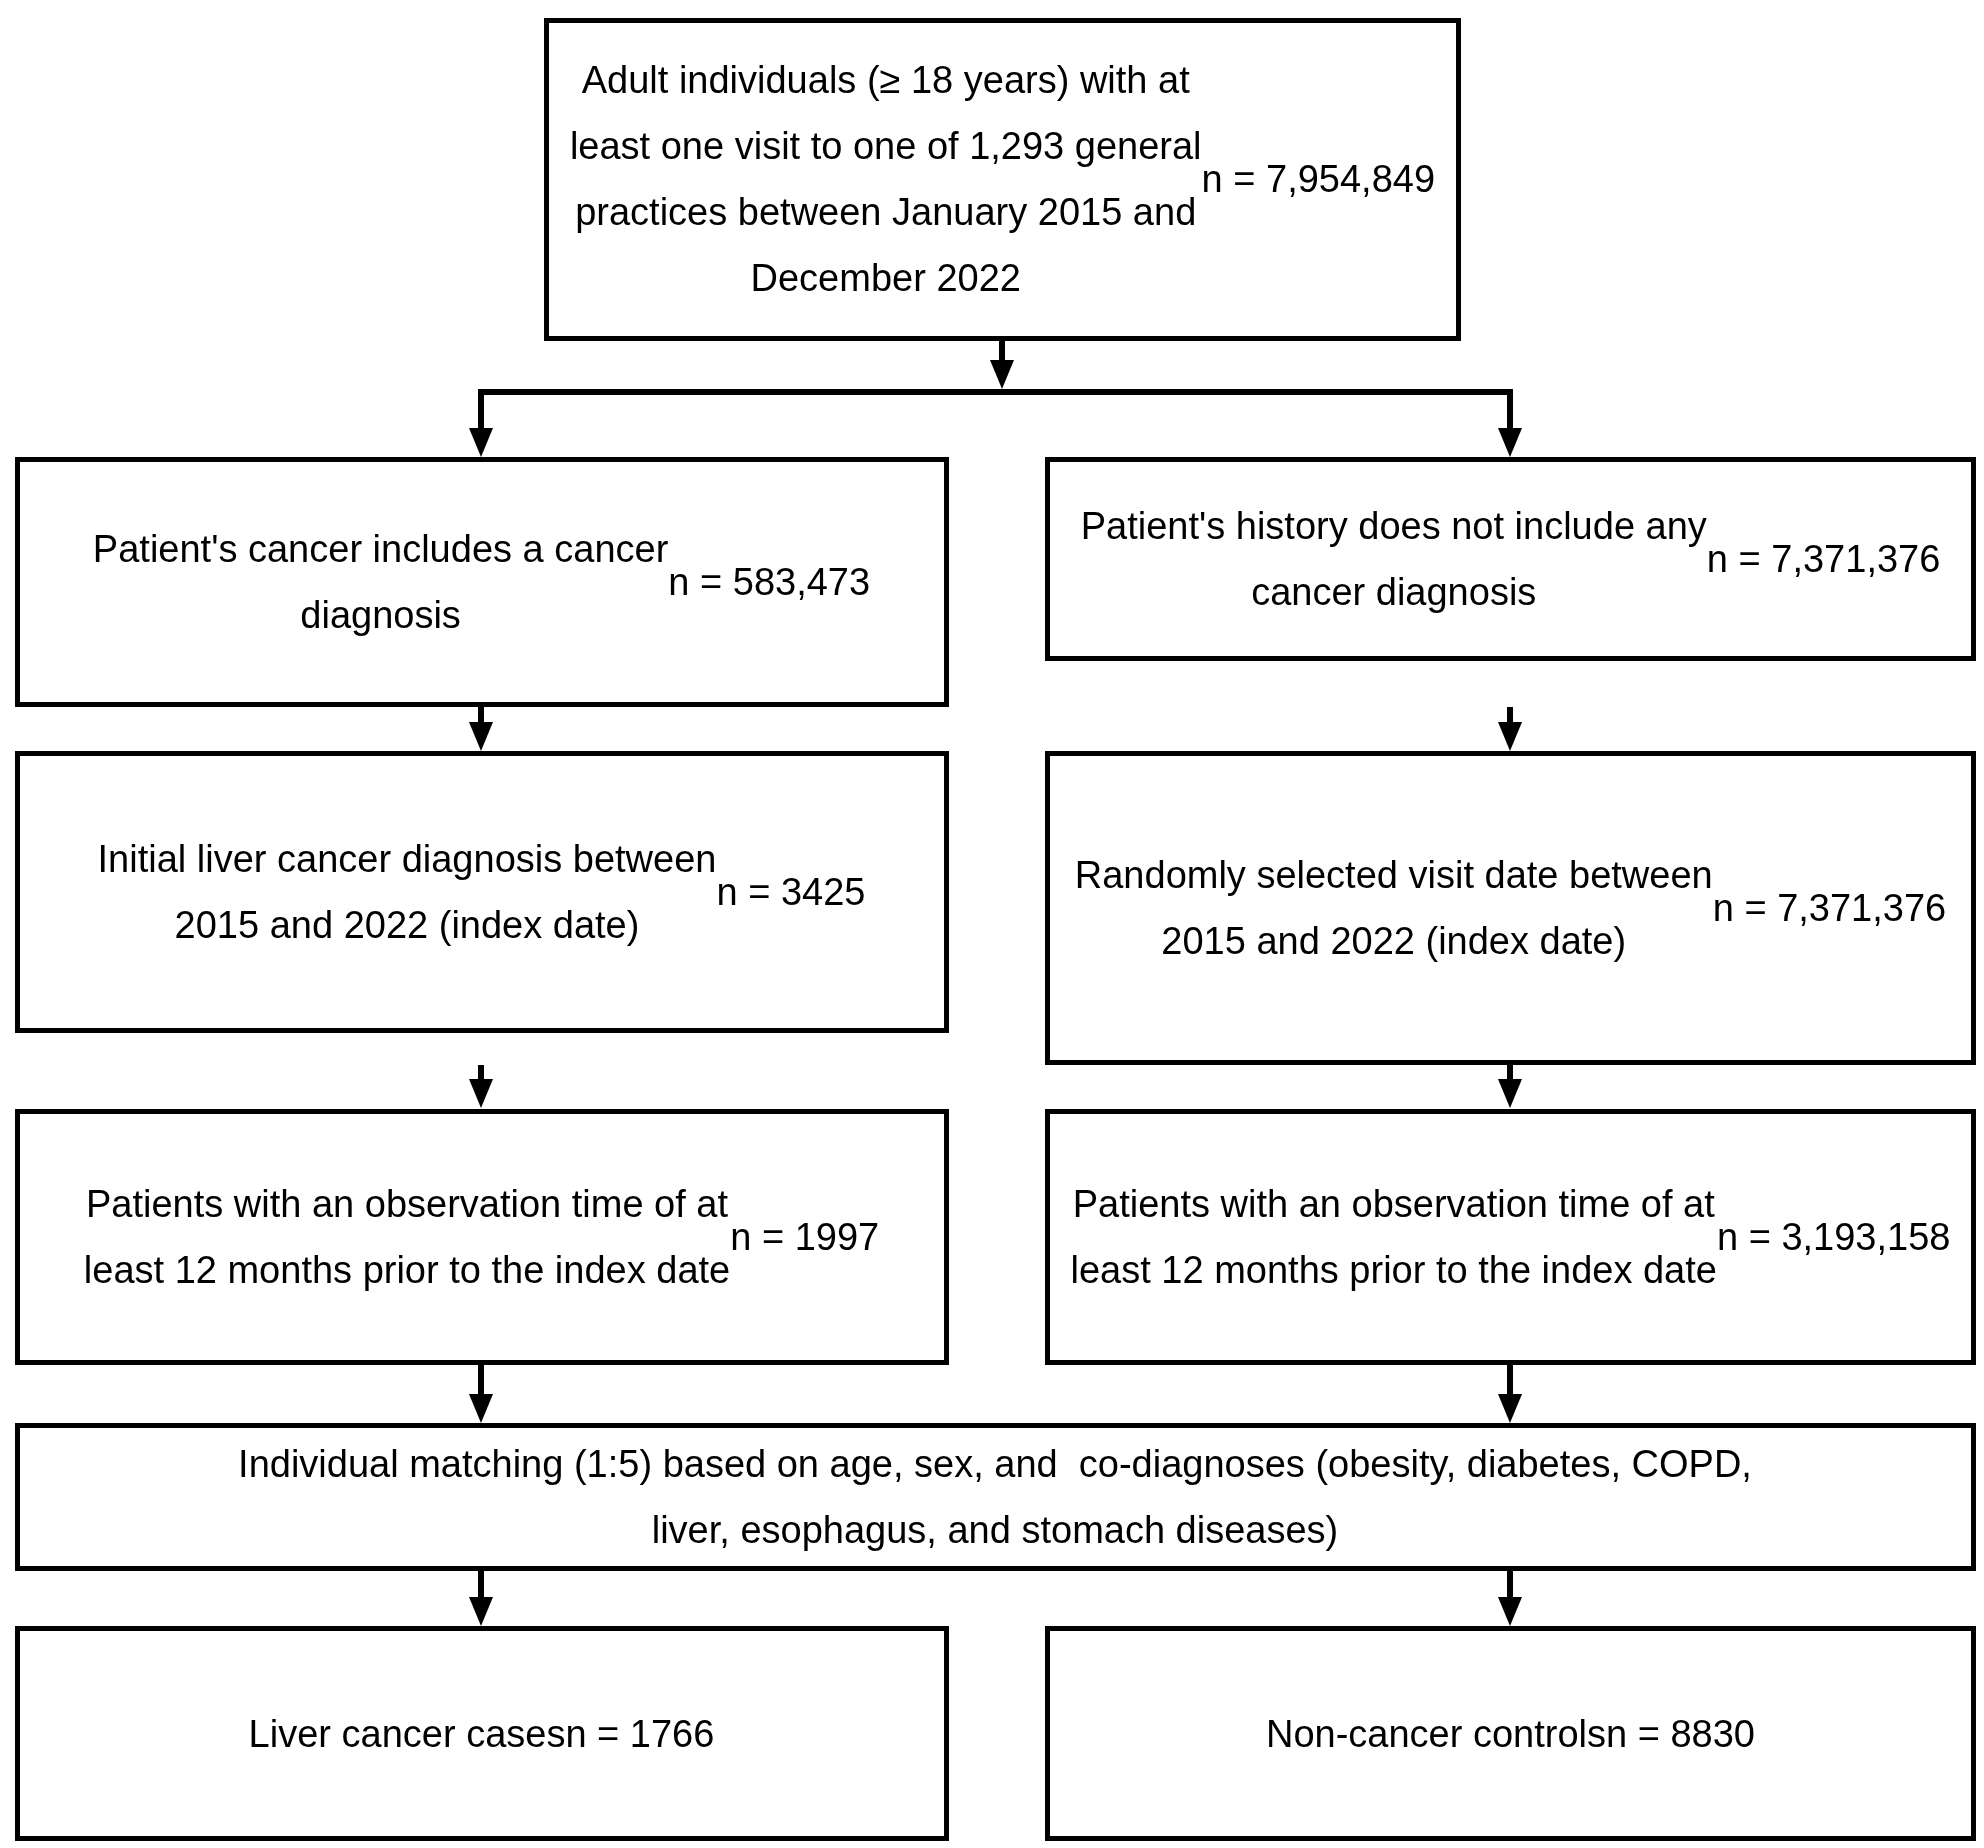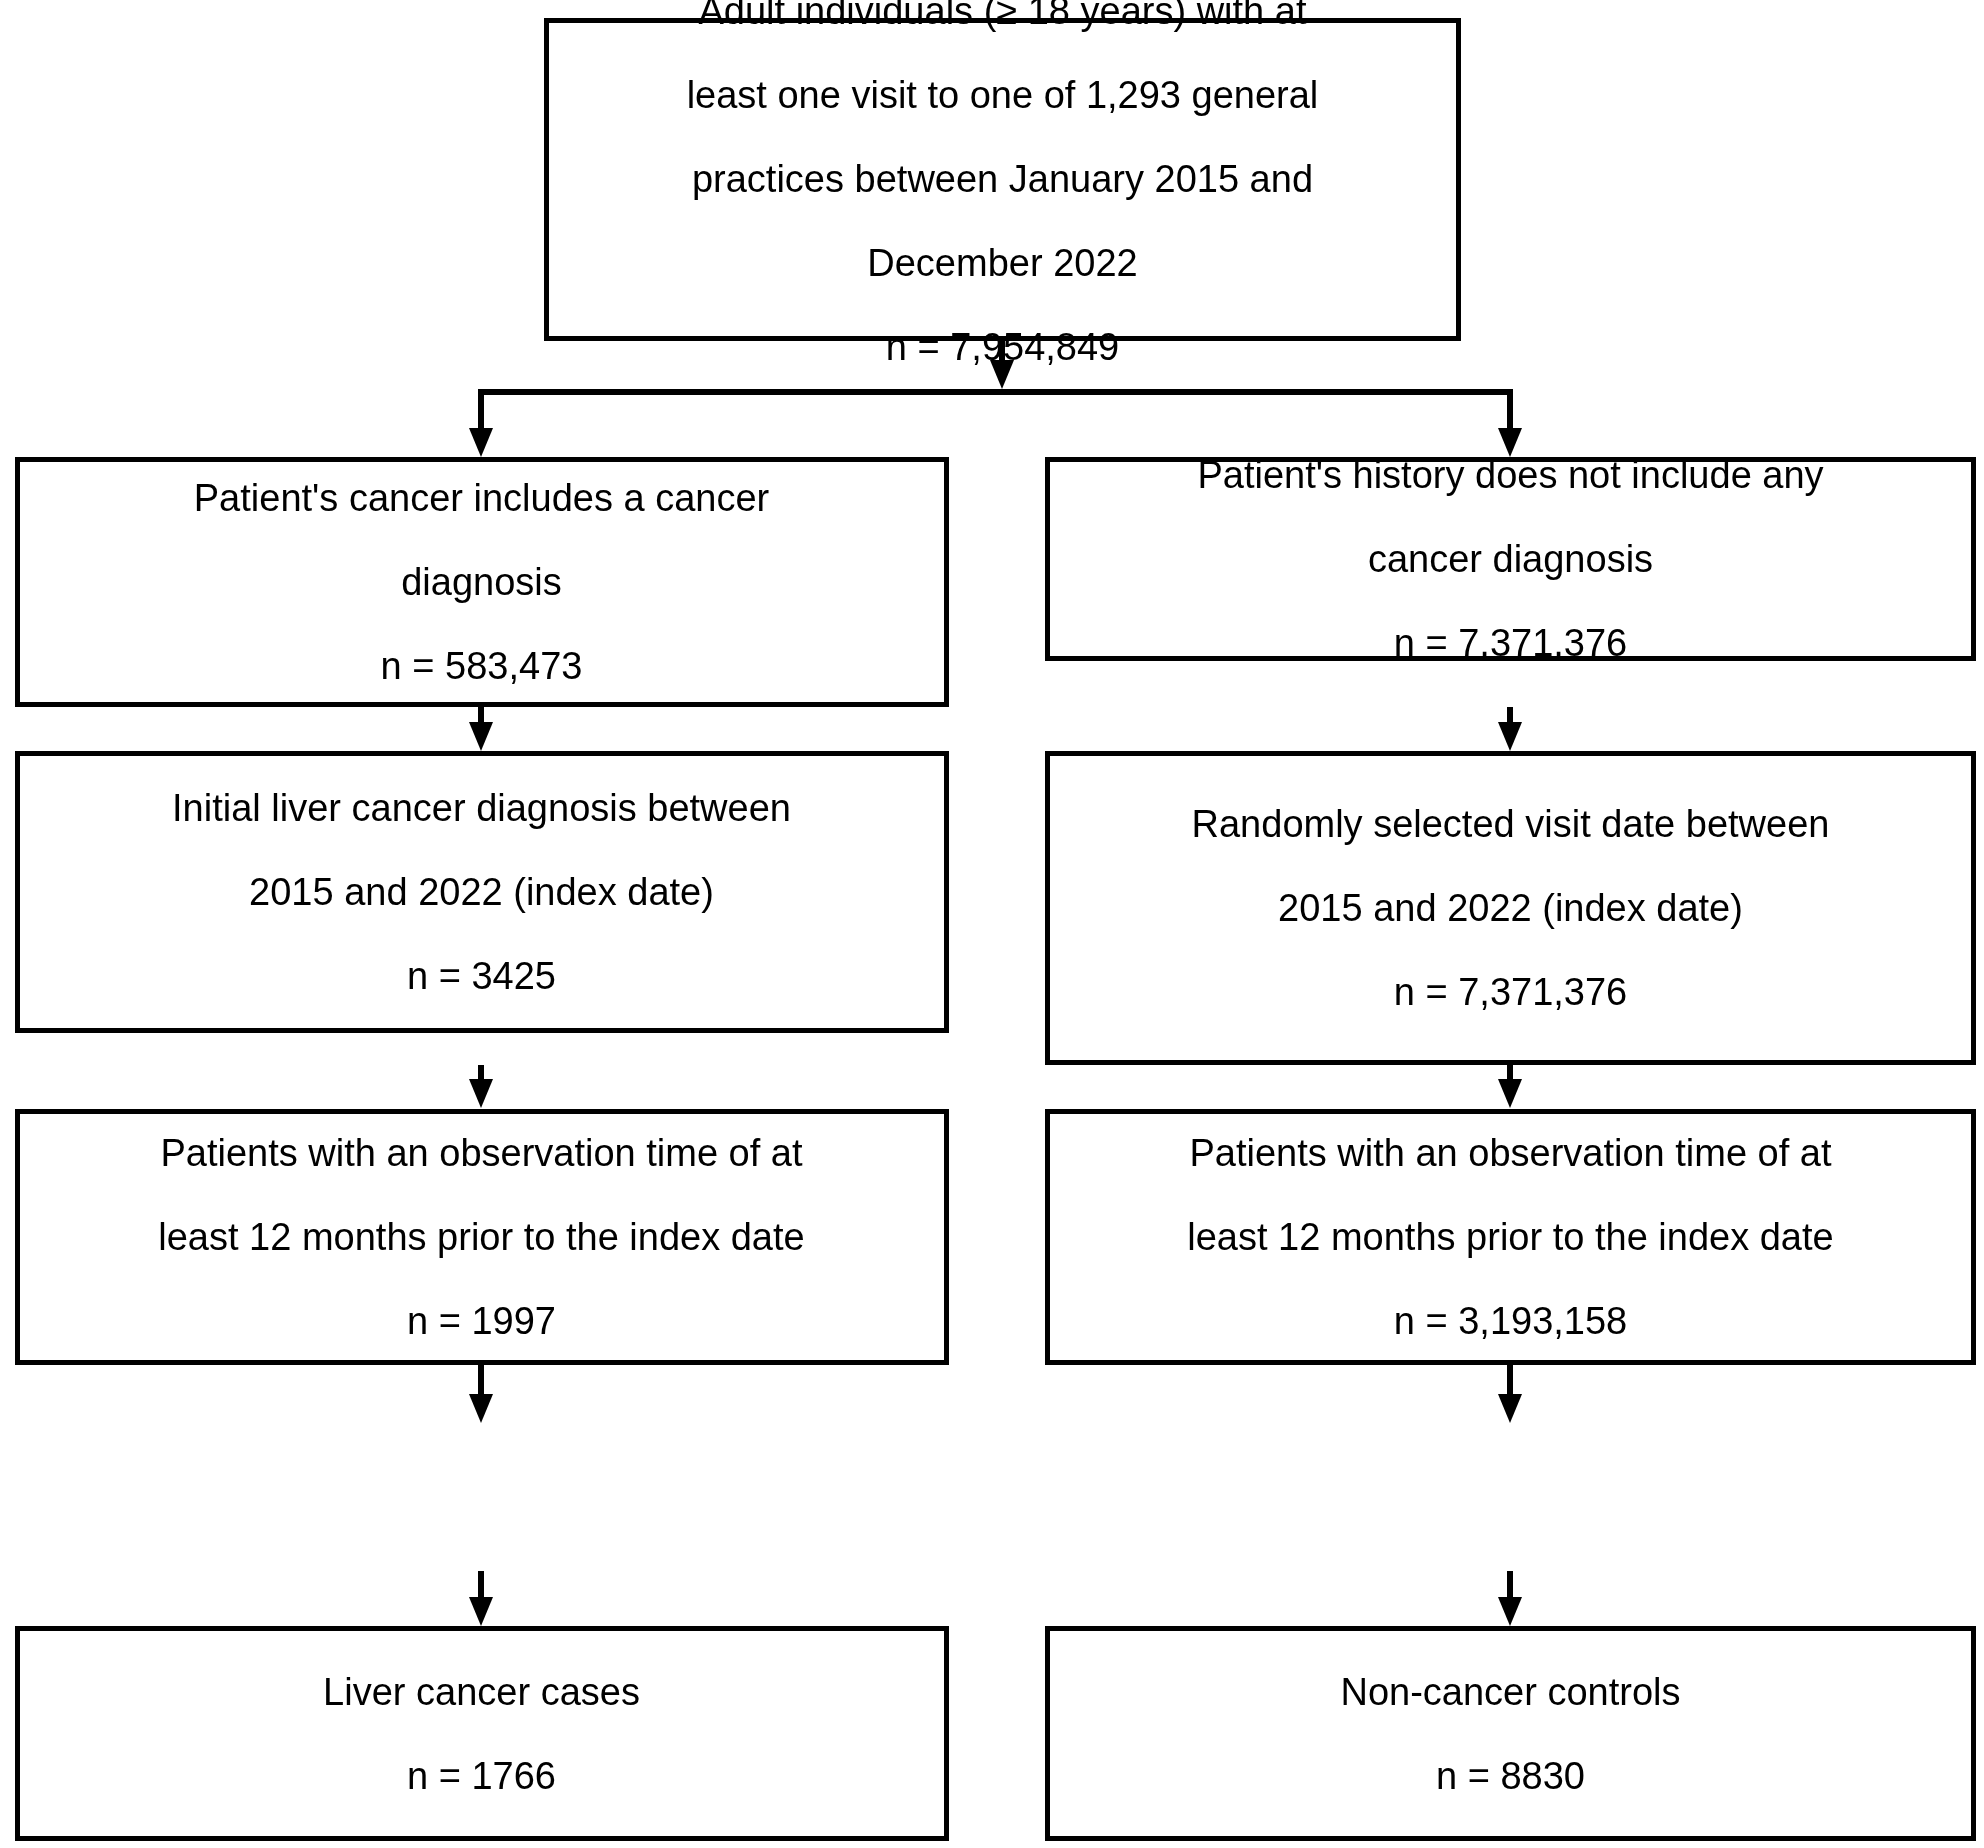--- a/index.html
+++ b/index.html
@@ -10,26 +10,26 @@
     background: var(--paper, #ffffff);
     font-family: "Liberation Sans", sans-serif;
     color: var(--ink, #000000);
   }
   .box {
     position: absolute;
     box-sizing: border-box;
     border: 5.8px solid var(--ink, #000000);
     background: var(--paper, #ffffff);
     display: flex;
-    flex-direction: column;
+    flex-direction: row;
     align-items: center;
     justify-content: center;
     text-align: center;
     font-size: 38px;
-    line-height: 84px;
+    line-height: 66px;
     padding: 0 11.6px;
   }
   .box-text { white-space: pre-wrap; }
   .box-n { white-space: nowrap; }
   .vline, .hline { position: absolute; background: var(--ink, #000000); }
   .ahead {
     position: absolute;
     width: 0; height: 0;
     border-left: 12.2px solid transparent;
     border-right: 12.2px solid transparent;
@@ -78,20 +78,24 @@
 least 12 months prior to the index date</div>
     <div class="box-n">n = 1997</div>
   </div>
 
   <div class="box" style="left:1045px; top:1109px; width:931px; height:256px;">
     <div class="box-text">Patients with an observation time of at
 least 12 months prior to the index date</div>
     <div class="box-n">n = 3,193,158</div>
   </div>
 
+  <div class="box" style="left:14.5px; top:1423px; width:1961px; height:148px;">
+    <div class="box-text">Individual matching (1:5) based on age, sex, and  co-diagnoses (obesity, diabetes, COPD,
+liver, esophagus, and stomach diseases)</div>
+  </div>
 
   <div class="box" style="left:14.5px; top:1626px; width:934px; height:215px;">
     <div class="box-text">Liver cancer cases</div>
     <div class="box-n">n = 1766</div>
   </div>
 
   <div class="box" style="left:1045px; top:1626px; width:931px; height:215px;">
     <div class="box-text">Non-cancer controls</div>
     <div class="box-n">n = 8830</div>
   </div>

